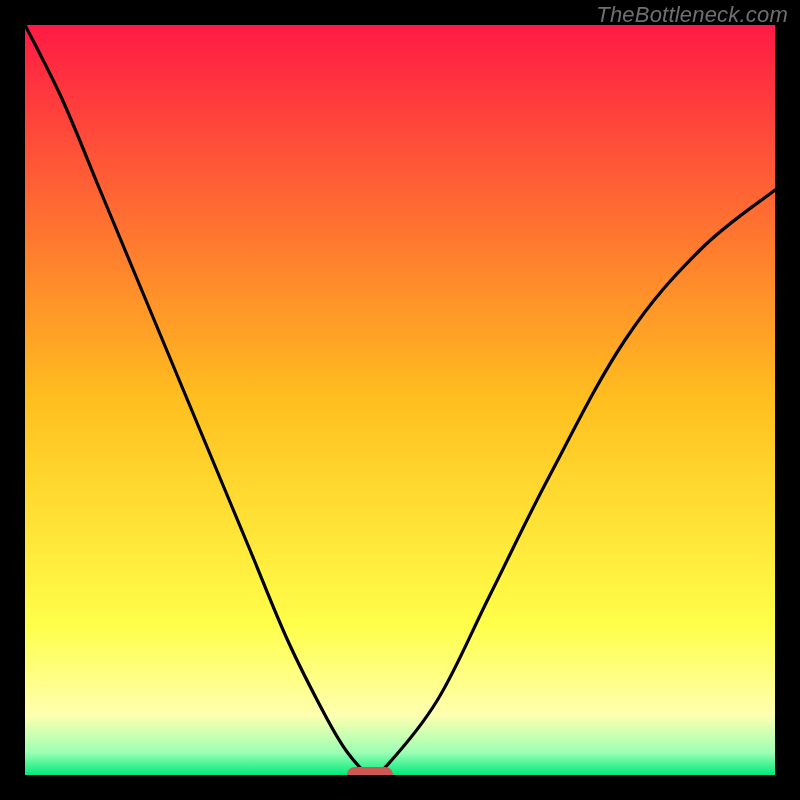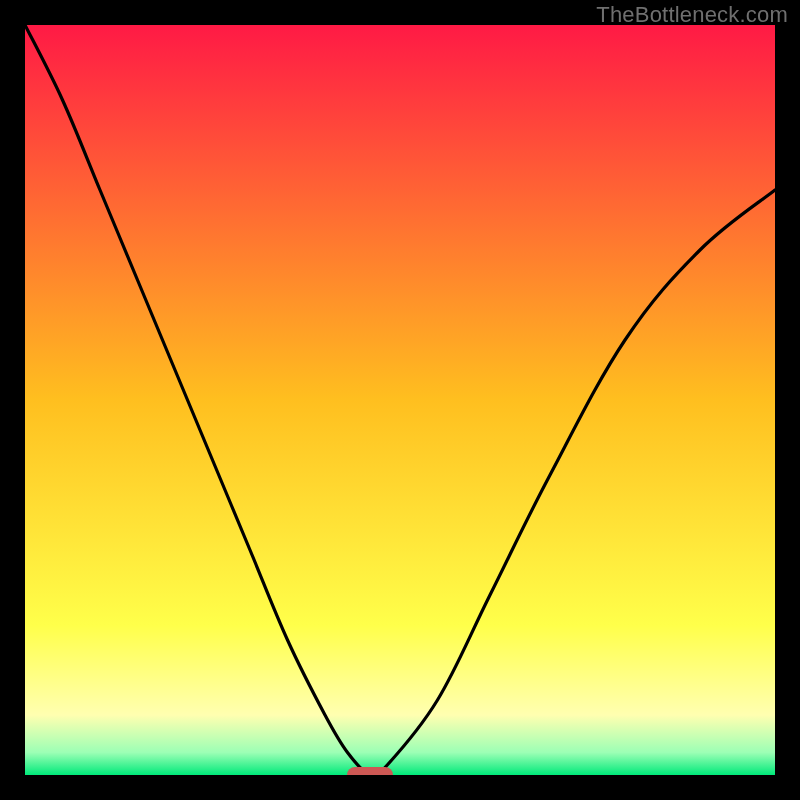--- a/index.html
+++ b/index.html
@@ -32,20 +32,21 @@
     inset: 0;
   }
   .watermark {
     position: absolute;
     top: 2px;
     right: 12px;
     color: #6f6f6f;
     font-size: 22px;
     font-weight: 500;
     letter-spacing: 0.2px;
+    font-style: italic;
   }
   svg.curve {
     position: absolute;
     inset: 0;
   }
   .marker {
     position: absolute;
     width: 46px;
     height: 16px;
     border-radius: 9px;

